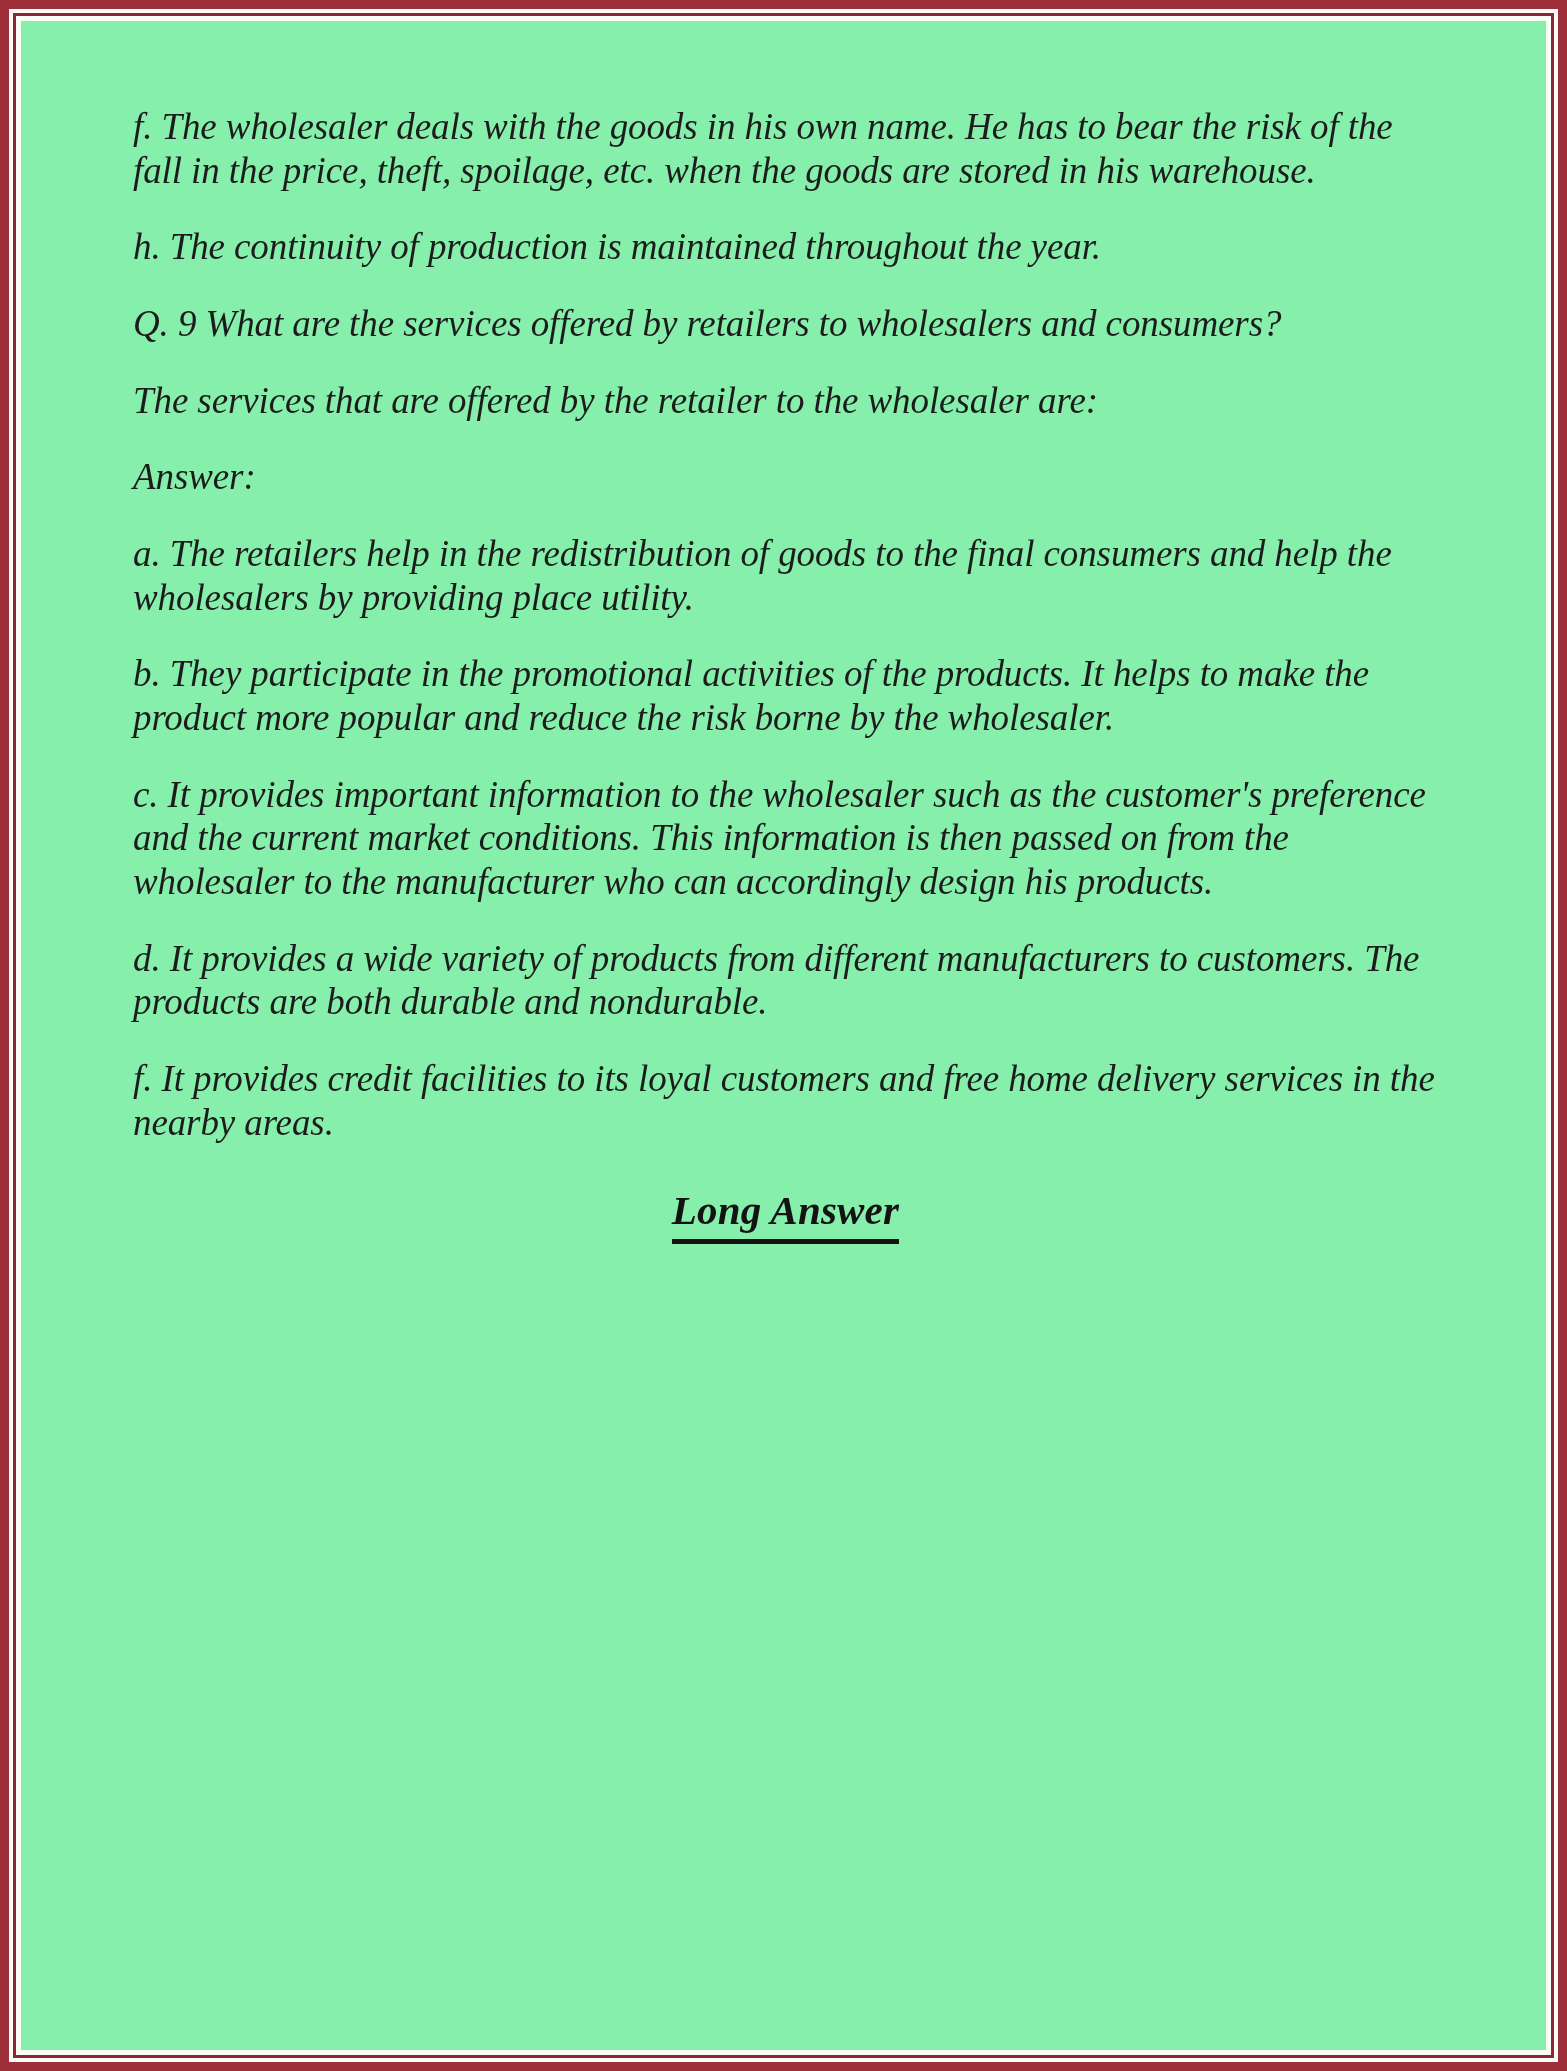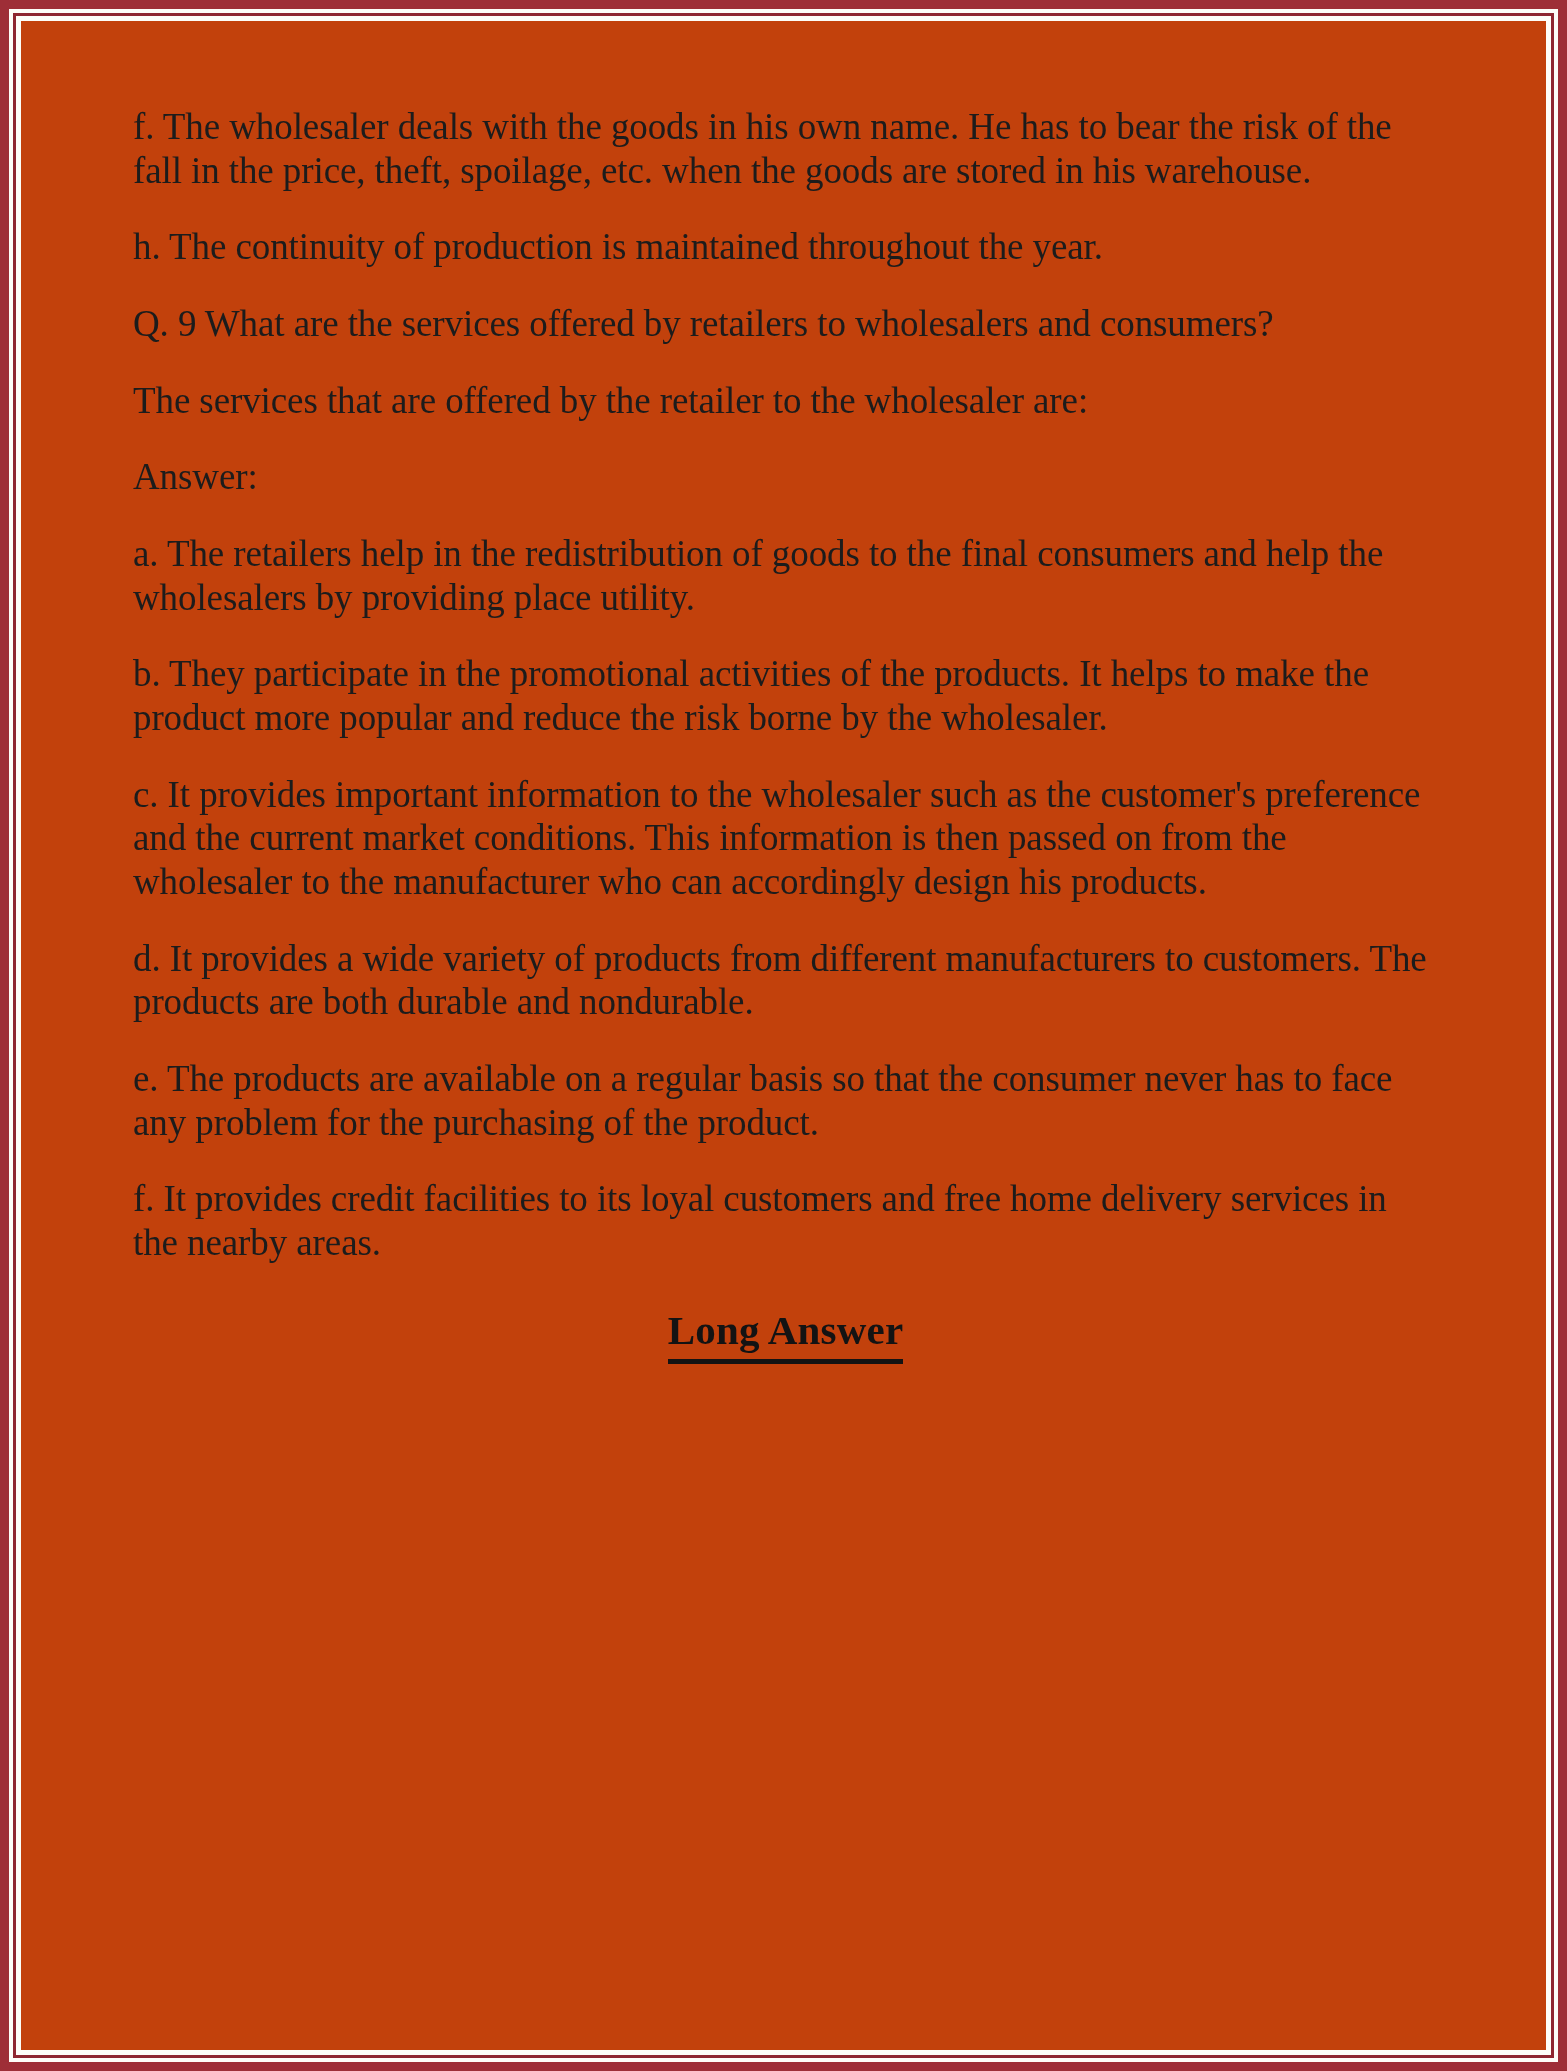--- a/index.html
+++ b/index.html
@@ -36,23 +36,24 @@
     width: 100%;
     height: 100%;
     border: 3px solid #8e2730;     
     background: #fdfdf8;
     padding: 5px;
   }
   .page-sheet {
     box-sizing: border-box;
     width: 100%;
     height: 100%;
-    background: #c2410c;
+    background: #86efac;
     position: relative;
     overflow: hidden;
+    font-style: italic;
   }
 
   
   .content {
     box-sizing: border-box;
     padding: 84px 108px 0 112px;
   }
 
   p.para {
     margin: 0 0 33px 0;
@@ -98,21 +99,20 @@
           <p class="para">Answer:</p>
 
           <p class="para">a. The retailers help in the redistribution of goods to the final consumers and help the wholesalers by providing place utility.</p>
 
           <p class="para">b. They participate in the promotional activities of the products. It helps to make the product more popular and reduce the risk borne by the wholesaler.</p>
 
           <p class="para">c. It provides important information to the wholesaler such as the customer's preference and the current market conditions. This information is then passed on from the wholesaler to the manufacturer who can accordingly design his products.</p>
 
           <p class="para">d. It provides a wide variety of products from different manufacturers to customers. The products are both durable and nondurable.</p>
 
-          <p class="para">e. The products are available on a regular basis so that the consumer never has to face any problem for the purchasing of the product.</p>
 
           <p class="para">f. It provides credit facilities to its loyal customers and free home delivery services in the nearby areas.</p>
 
           <h2 class="section-heading"><span class="ul">Long Answer</span></h2>
 
         </div>
 
       </div>
     </div>
   </div>

